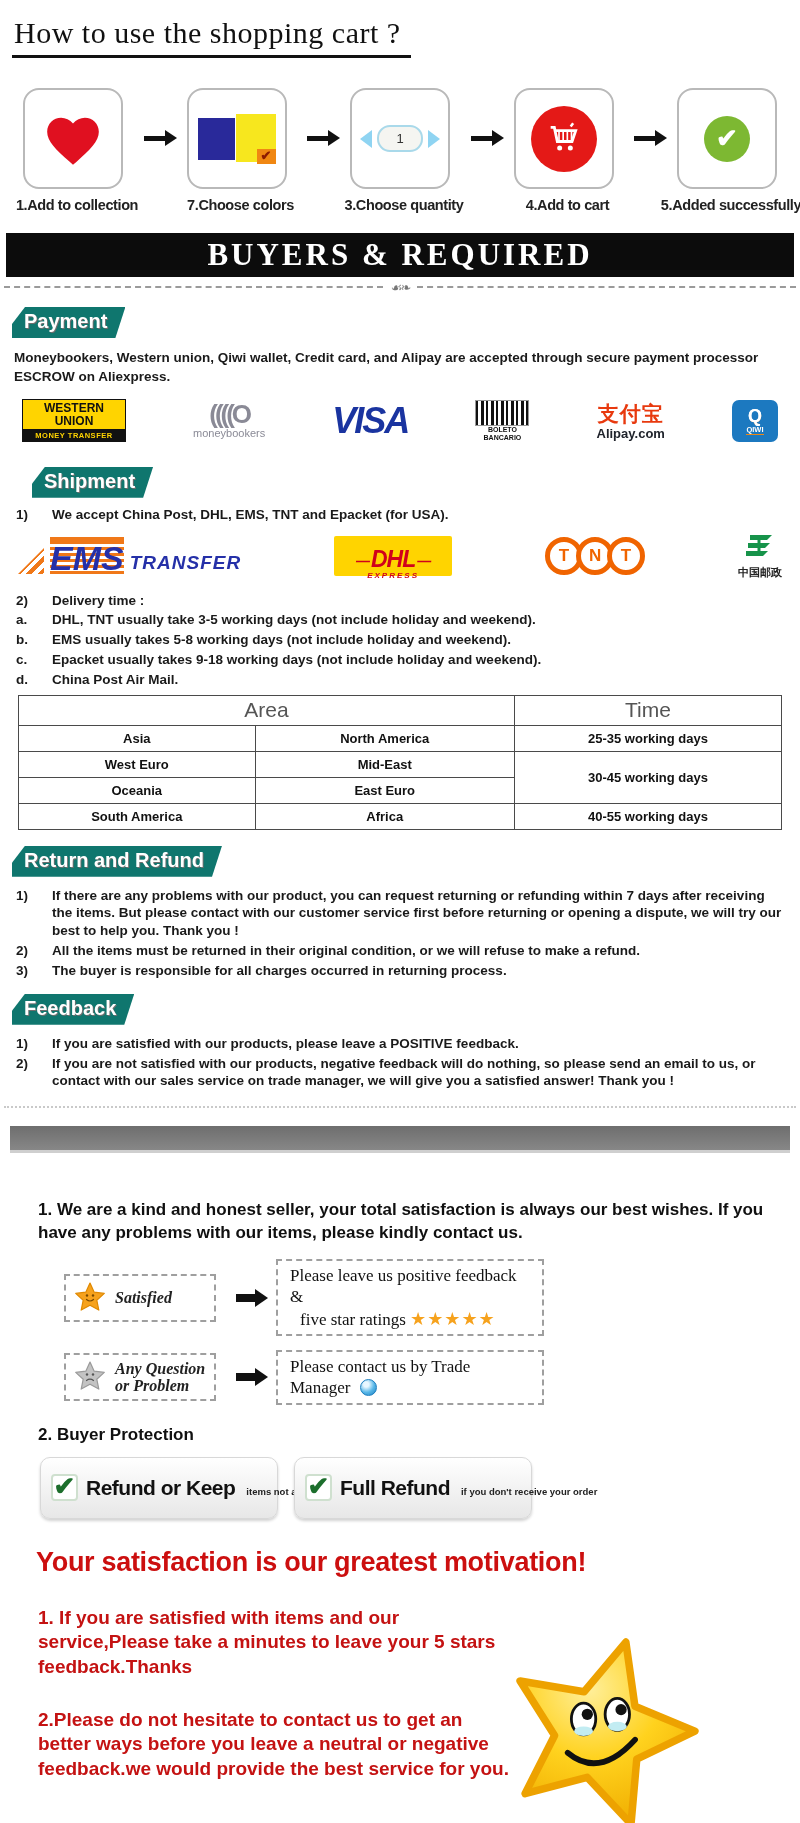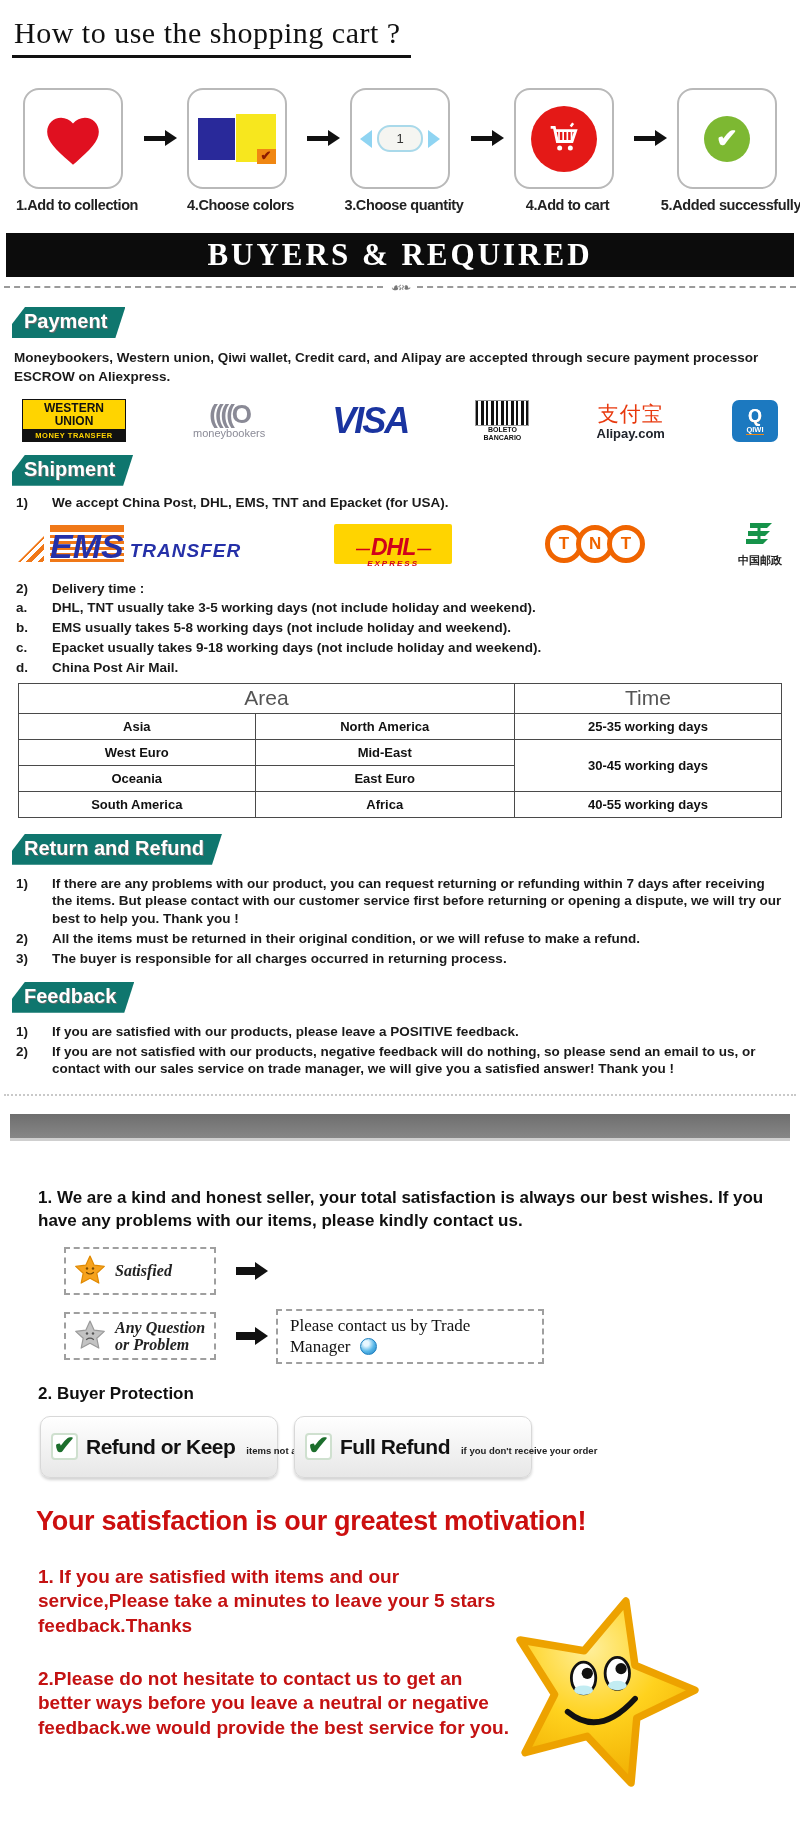--- a/index.html
+++ b/index.html
@@ -61,21 +61,21 @@
                 font-size:12px; font-weight:bold; color:#111; line-height:1.05; padding:2px 0; }
   .wu .wu-bot { background:#111; color:#ffd400; font-size:7.5px; font-weight:bold; text-align:center; padding:2px 7px; letter-spacing:0.5px; }
   .mb { text-align:center; color:#8a8a96; }
   .mb .arcs { font-size:26px; font-weight:bold; letter-spacing:-3px; line-height:0.9; }
   .mb .mb-label { font-size:11px; margin-top:1px; }
   .visa { font-style:italic; font-weight:bold; font-size:36px; color:#1a34a0; letter-spacing:-2px; }
   .boleto { width:54px; text-align:center; }
   .boleto .bars { height:26px; background:repeating-linear-gradient(90deg,#111 0 2px,#fff 2px 5px, #111 5px 8px, #fff 8px 10px); border:1px solid #999; }
   .boleto .bol-label { font-size:7px; font-weight:bold; color:#111; line-height:1.1; }
   .alipay { text-align:center; }
-  .alipay .cn { color:#e8390e; font-size:21px; font-weight:normal; letter-spacing:1px; }
+  .alipay .cn { color:#e8390e; font-size:21px; font-weight:bold; letter-spacing:1px; }
   .alipay .al-label { color:#20242c; font-size:13px; font-weight:bold; margin-top:-2px; }
   .qiwi { width:46px; height:42px; background:#1c79c0; border-radius:7px; display:flex; flex-direction:column; align-items:center; justify-content:center; }
   .qiwi .q { color:#fff; background:radial-gradient(circle at 40% 35%, #fff 55%, #f08712 56%); -webkit-background-clip:text; font-weight:bold; font-size:18px; line-height:1; color:#fff; }
   .qiwi .qiwi-label { color:#fff; font-size:7.5px; font-weight:bold; border-bottom:1px solid #f08712; }
 
   
   .carrier-row { display:flex; align-items:center; justify-content:space-between; padding:0 18px; margin-top:6px; height:52px; }
   .ems { display:flex; align-items:flex-end; gap:6px; }
   .ems .ems-main { font-style:italic; font-weight:bold; font-size:34px; color:#2530a8; line-height:0.9;
                    background:repeating-linear-gradient(#f07818 0 3px, transparent 3px 6px); -webkit-background-clip:border-box;
@@ -156,21 +156,21 @@
     </div>
     <div class="arr"></div>
     <div class="step">
       <div class="card">
         <div class="sw-wrap">
           <div class="sw-blue"></div>
           <div class="sw-yellow"></div>
           <div class="sw-corner">✔</div>
         </div>
       </div>
-      <div class="step-label">4.Choose colors</div>
+      <div class="step-label">7.Choose colors</div>
     </div>
     <div class="arr"></div>
     <div class="step">
       <div class="card">
         <div class="stepper">
           <div class="tri l"></div>
           <div class="qty">1</div>
           <div class="tri r"></div>
         </div>
       </div>
@@ -237,21 +237,21 @@
       <div class="cn">支付宝</div>
       <div class="al-label">Alipay.com</div>
     </div>
     <div class="qiwi">
       <div class="q">Q</div>
       <div class="qiwi-label">QIWI</div>
     </div>
   </div>
 
   
-  <div style="margin-top:12px;">
+  <div style="margin-top:24px;padding-left:20px;">
     <span class="tag">Shipment</span>
   </div>
   <div class="nrow" style="margin-top:8px;">
     <div class="nnum">1)</div>
     <div class="ntext">We accept China Post, DHL, EMS, TNT and Epacket (for USA).</div>
   </div>
   <div class="carrier-row">
     <div class="ems">
       <div class="ems-stripes"></div>
       <div class="ems-main">EMS</div>
@@ -372,20 +372,27 @@
     <div class="gbox left">
       <svg width="32" height="32" viewBox="-16 -16 32 32">
         <polygon points="0,-15 4.2,-5.8 14.3,-4.6 6.8,2.2 8.8,12.1 0,7.2 -8.8,12.1 -6.8,2.2 -14.3,-4.6 -4.2,-5.8" fill="#f6a21d" stroke="#e08900" stroke-width="1.2" stroke-linejoin="round"></polygon>
         <circle cx="-3" cy="-2.5" r="1.2" fill="#7a4a00"></circle>
           <circle cx="3" cy="-2.5" r="1.2" fill="#7a4a00"></circle>
         <path d="M-3.5 1.5 Q0 4.5 3.5 1.5" fill="none" stroke="#7a4a00" stroke-width="1.2" stroke-linecap="round"></path>
       </svg>
       <span class="glabel">Satisfied</span>
     </div>
     <div class="arr2"></div>
+    <div class="gbox right" style="width:268px;">
+      <div class="gtext">Please leave us positive feedback &amp;</div>
+      <div class="gtext" style="padding-left:10px;">
+        <span>five star ratings</span>
+        <span class="gstars">★★★★★</span>
+      </div>
+    </div>
   </div>
 
   
   <div class="grow">
     <div class="gbox left">
       <svg width="32" height="32" viewBox="-16 -16 32 32">
         <polygon points="0,-15 4.2,-5.8 14.3,-4.6 6.8,2.2 8.8,12.1 0,7.2 -8.8,12.1 -6.8,2.2 -14.3,-4.6 -4.2,-5.8" fill="#c3c3c3" stroke="#9a9a9a" stroke-width="1.2" stroke-linejoin="round"></polygon>
         <circle cx="-3" cy="-2.5" r="1.2" fill="#555"></circle>
           <circle cx="3" cy="-2.5" r="1.2" fill="#555"></circle>
         <path d="M-3.5 3.5 Q0 0.8 3.5 3.5" fill="none" stroke="#555" stroke-width="1.2" stroke-linecap="round"></path>

